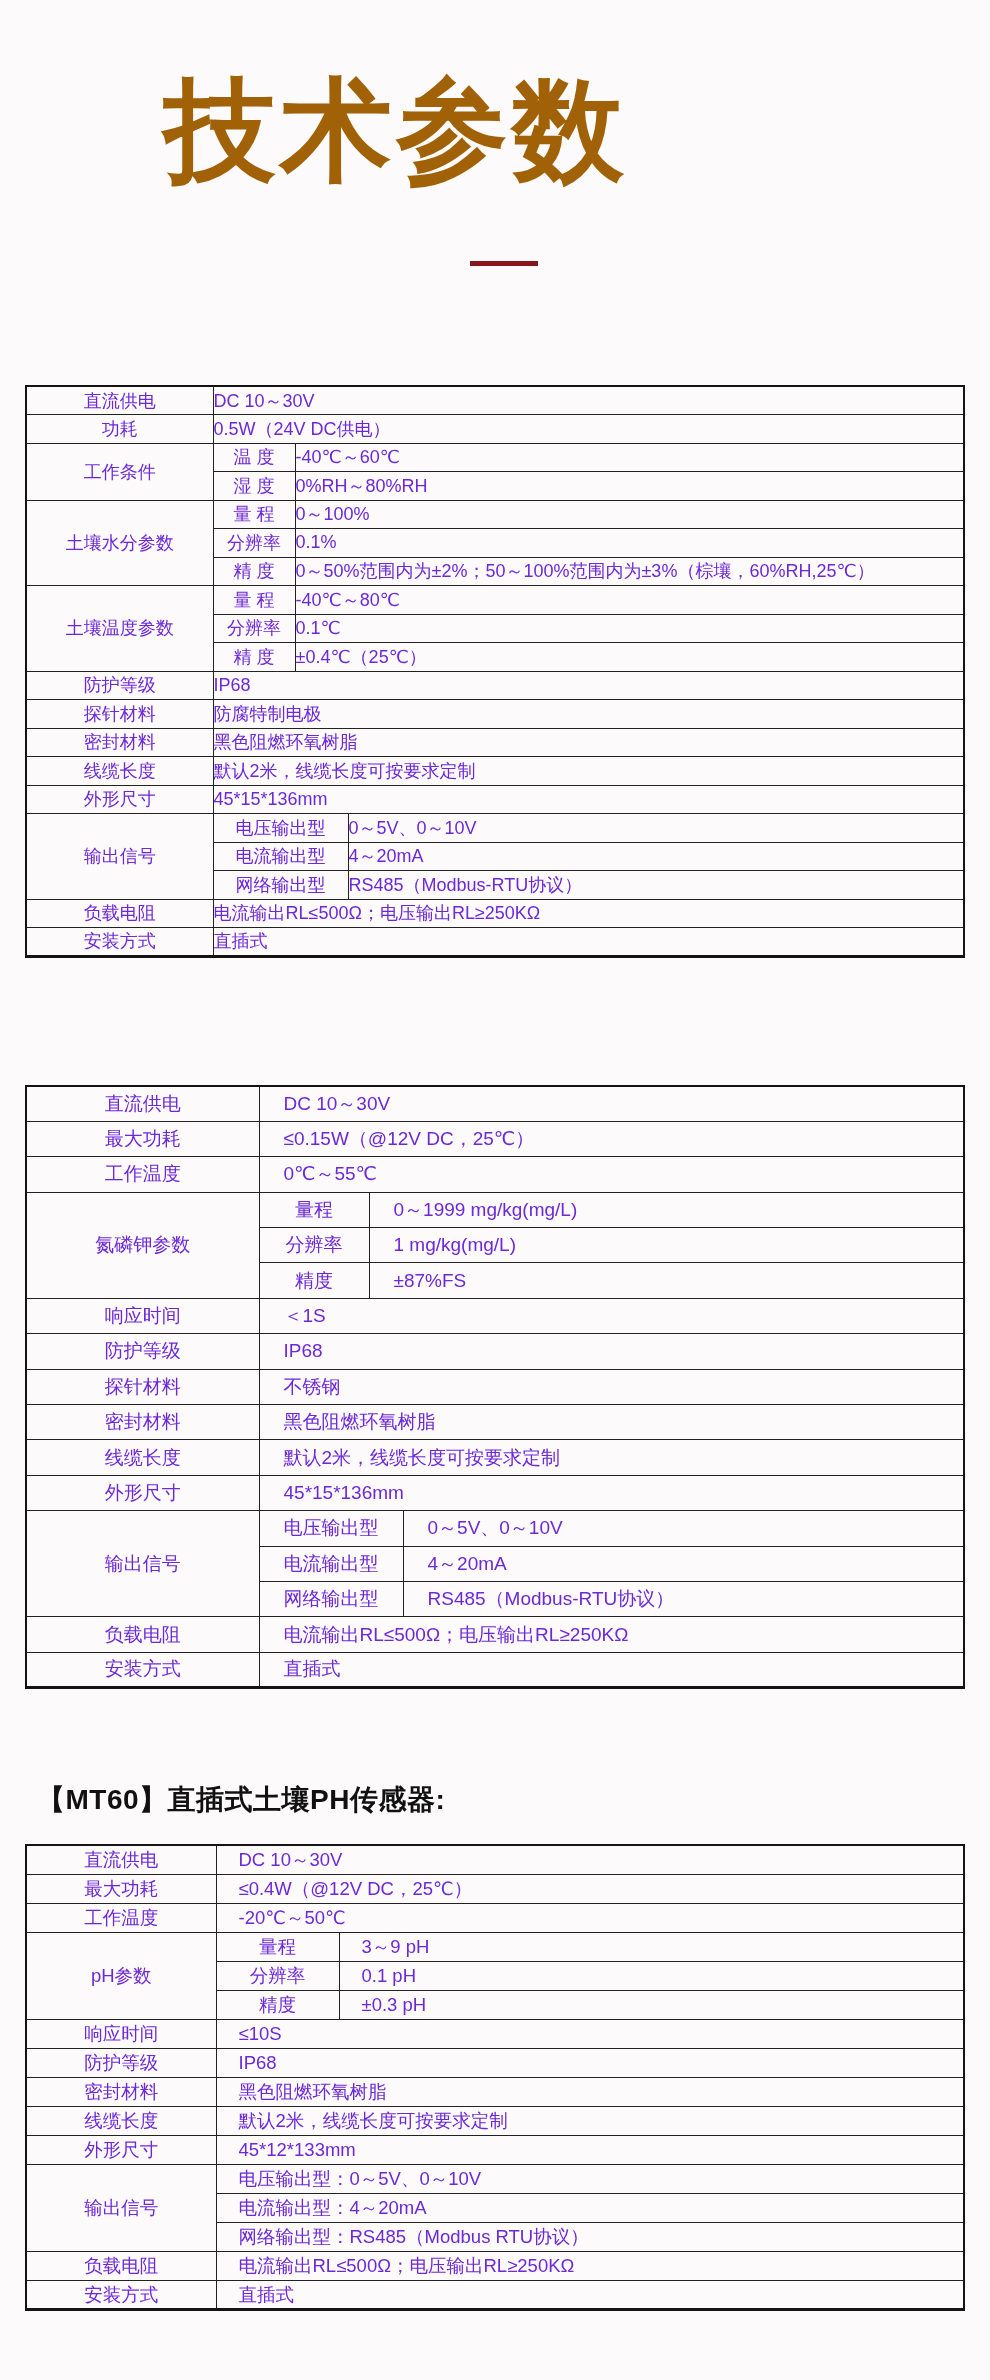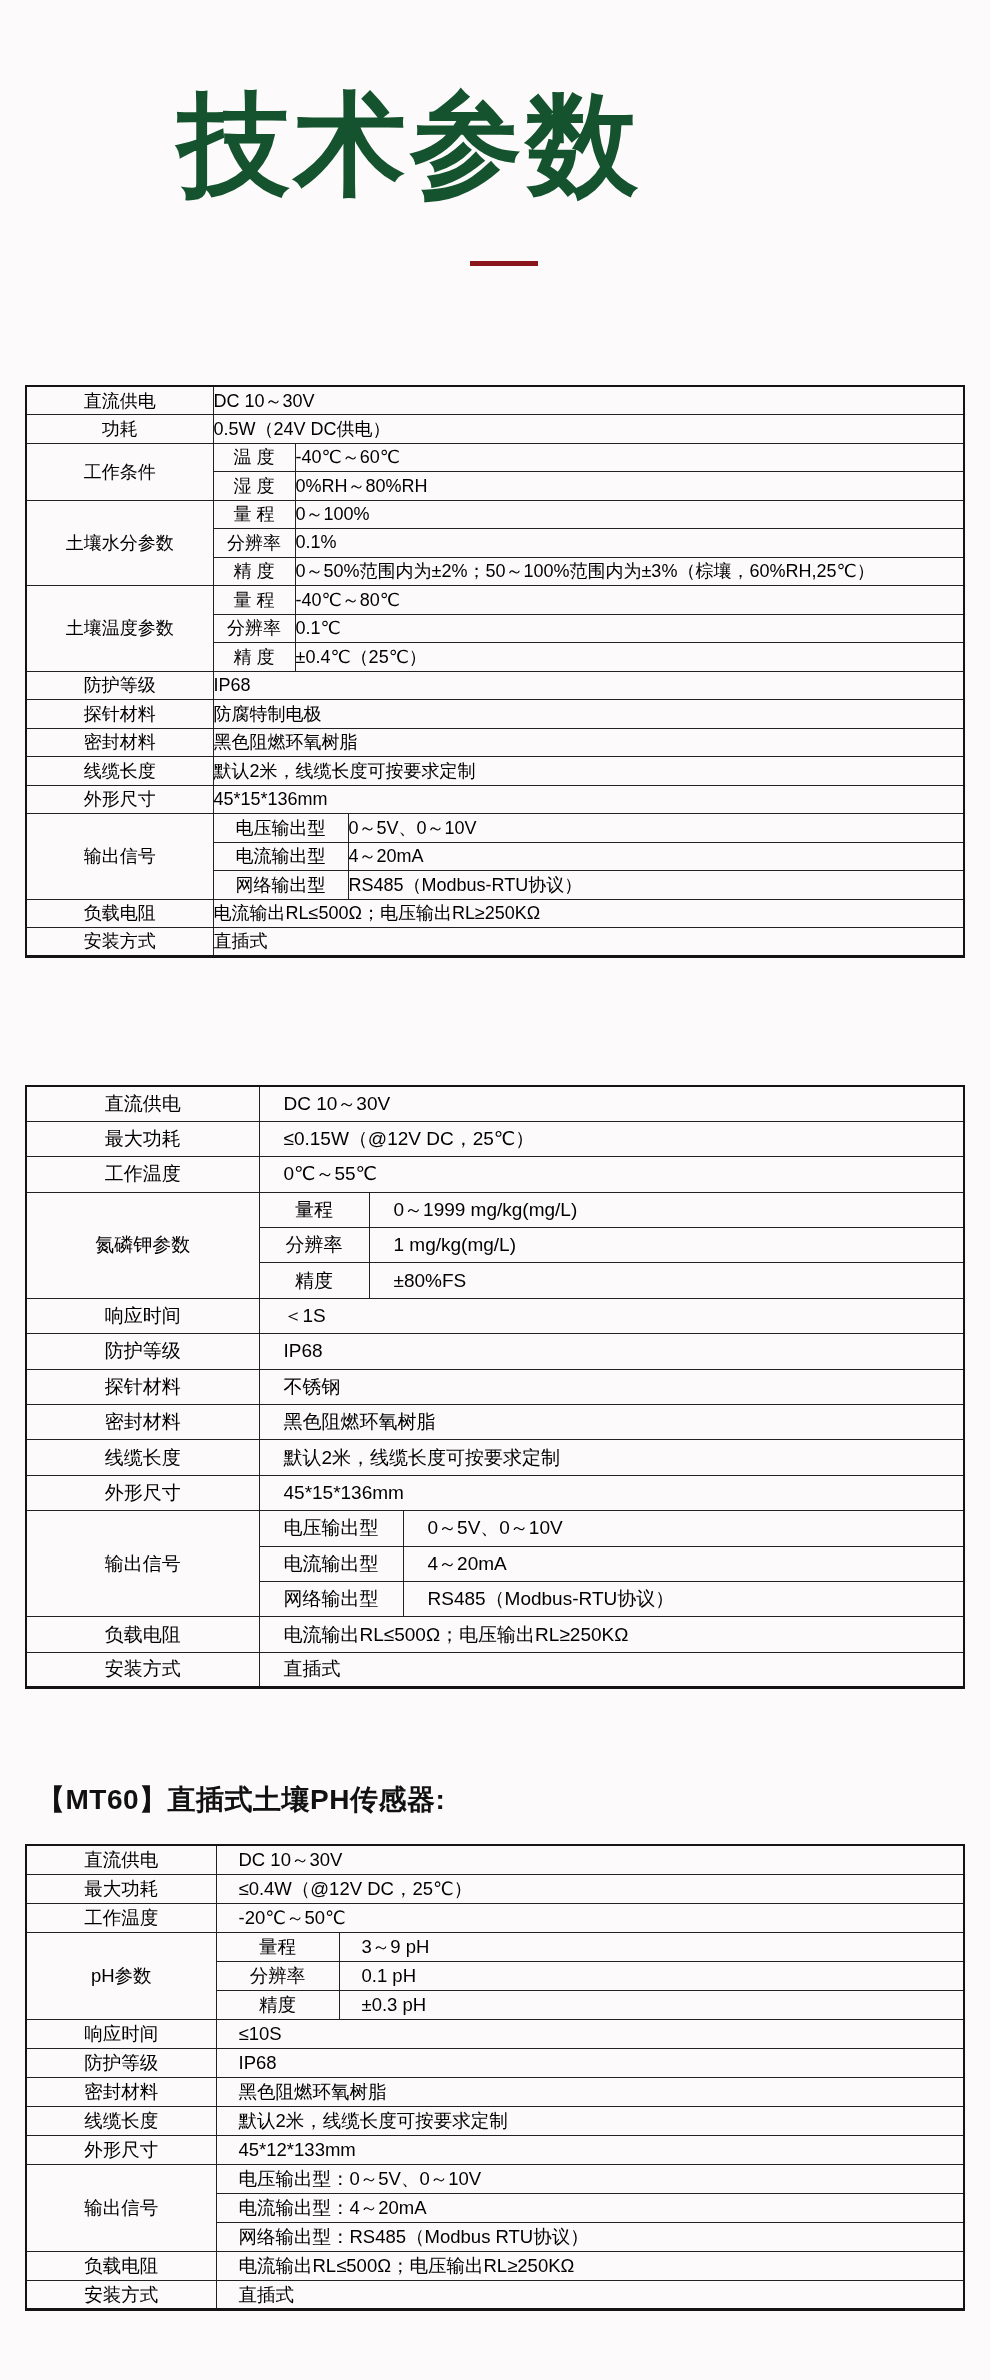--- a/index.html
+++ b/index.html
@@ -9,41 +9,41 @@
     background:#f3f3f3;
   }
   .page{
     position:relative;width:990px;height:2380px;
     background:#fcfafb;overflow:hidden;
   }
   .main-title{
     position:absolute;top:72px;left:0;width:792px;
     text-align:center;
     font-size:112px;line-height:118px;
-    font-weight:900;color:#14532d;letter-spacing:4px;
-    margin:14px;
+    font-weight:900;color:#a16207;letter-spacing:4px;
+    margin:0;
   }
   .title-divider{
     position:absolute;top:261px;left:470px;
     width:68px;height:5px;background:#8a161b;
   }
   .section-heading{
     position:absolute;left:37px;
     font-size:28px;font-weight:700;color:#111111;
     margin:0;line-height:32px;letter-spacing:0.5px;
   }
   .h-mt40{top:309px;}
   .h-mt50{top:1011px;}
   .h-mt60{top:1784px;}
   table.spec{
     position:absolute;left:25px;
     width:938px;
     border-collapse:collapse;
     table-layout:fixed;
-    color:#000000;
+    color:#6d28d9;
     background:transparent;
   }
   table.spec td{
     border:1px solid #222222;
     vertical-align:middle;
     padding:0;
     overflow:hidden;
     white-space:nowrap;
   }
   table.spec{border:2px solid #141414;border-bottom:3px solid #141414;}
@@ -182,21 +182,21 @@
           <td rowspan="3" class="label">氮磷钾参数</td>
           <td class="sub">量程</td>
           <td colspan="2" class="val">0～1999 mg/kg(mg/L)</td>
         </tr>
         <tr style="height: 35.4px;">
           <td class="sub">分辨率</td>
           <td colspan="2" class="val">1 mg/kg(mg/L)</td>
         </tr>
         <tr style="height: 35.4px;">
           <td class="sub">精度</td>
-          <td colspan="2" class="val">±80%FS</td>
+          <td colspan="2" class="val">±87%FS</td>
         </tr>
         <tr style="height: 35.4px;">
           <td class="label">响应时间</td>
           <td colspan="3" class="val">＜1S</td>
         </tr>
         <tr style="height: 35.4px;">
           <td class="label">防护等级</td>
           <td colspan="3" class="val">IP68</td>
         </tr>
         <tr style="height: 35.4px;">

